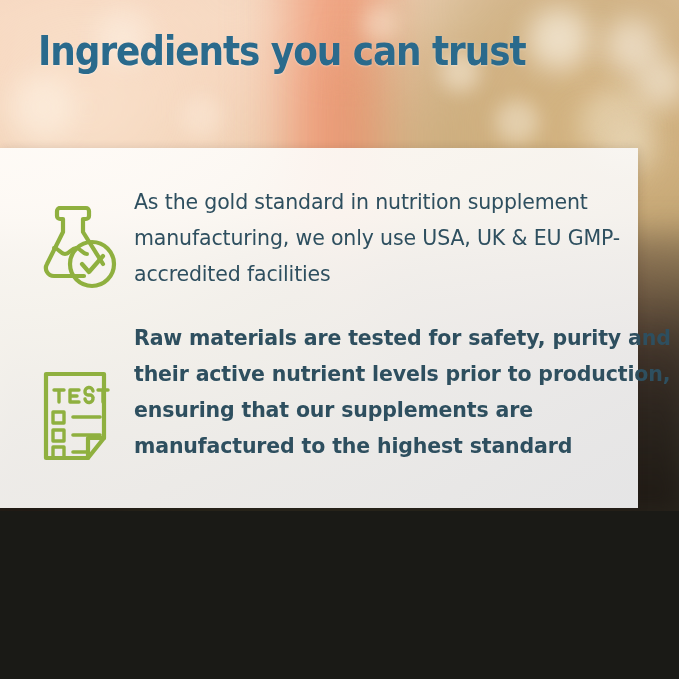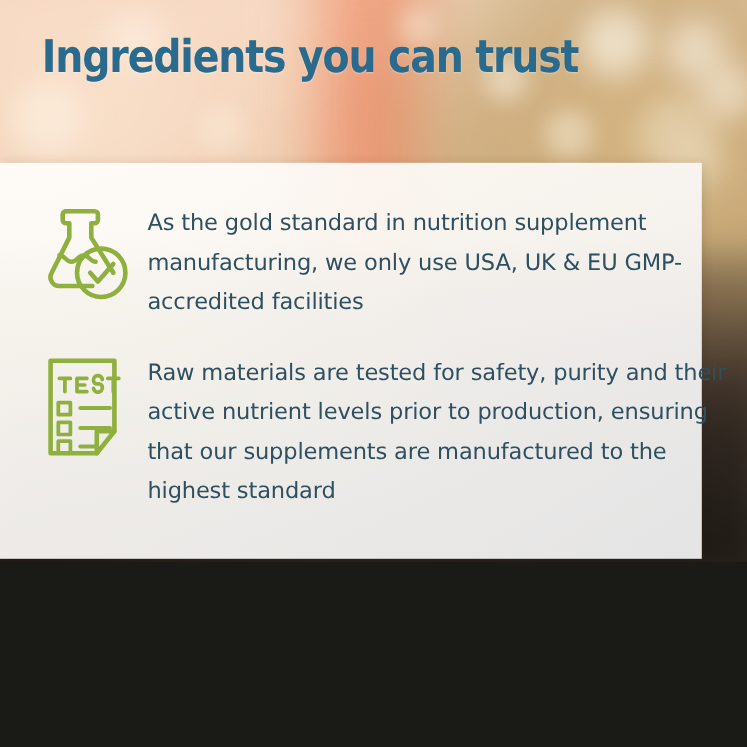--- a/index.html
+++ b/index.html
@@ -117,24 +117,24 @@
   }
 
   
   .rows {
     position: absolute;
     left: 0; top: 0; right: 0;
     padding: 36px 0 0 0;
   }
   .row {
     display: flex;
-    align-items: flex-start;
+    align-items: flex-end;
     padding-left: 40px;
   }
-  .row + .row { margin-top: 28px; }
+  .row + .row { margin-top: 28px; font-weight: bold; }
   .icon-cell {
     flex: 0 0 94px;
     display: flex;
     justify-content: flex-start;
     align-items: flex-start;
     padding-top: 2px;
   }
   .body-cell {
     flex: 1 1 auto;
     padding-right: 8px;

